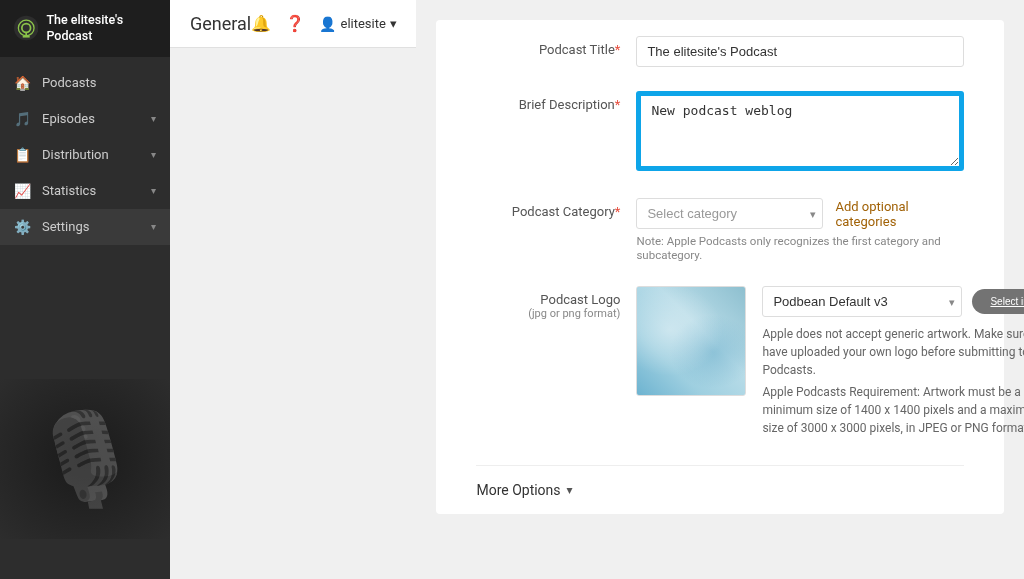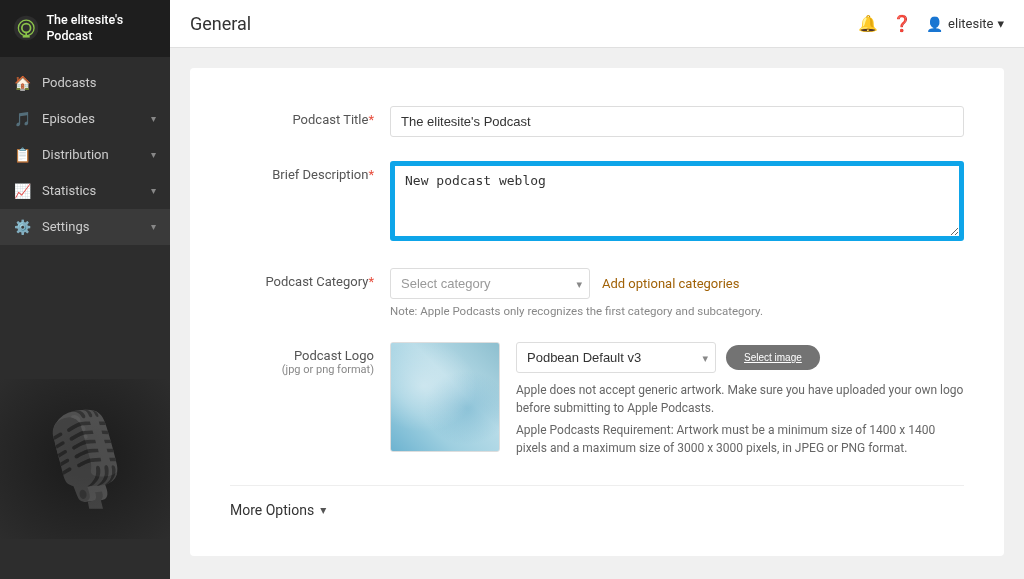--- a/index.html
+++ b/index.html
@@ -75,21 +75,21 @@
       font-size: 13px;
       cursor: pointer;
       font-weight: 500;
       z-index: 10;
     }
 
     
     .main {
       flex: 1;
       display: flex;
-      flex-direction: column;
+      flex-direction: row;
       overflow: hidden;
     }
     .topbar {
       background: #fff;
       border-bottom: 1px solid #e0e0e0;
       padding: 0 20px;
       height: 48px;
       display: flex;
       align-items: center;
       justify-content: space-between;
@@ -121,21 +121,21 @@
     .topbar-user-icon { font-size: 14px; }
 
     .content-area {
       flex: 1;
       overflow-y: auto;
       padding: 20px;
     }
     .card {
       background: #fff;
       border-radius: 4px;
-      padding: 38px 40px;
+      padding: 16px 40px;
     }
 
     
     .form-row {
       display: flex;
       align-items: flex-start;
       margin-bottom: 24px;
     }
     .form-label {
       width: 160px;

